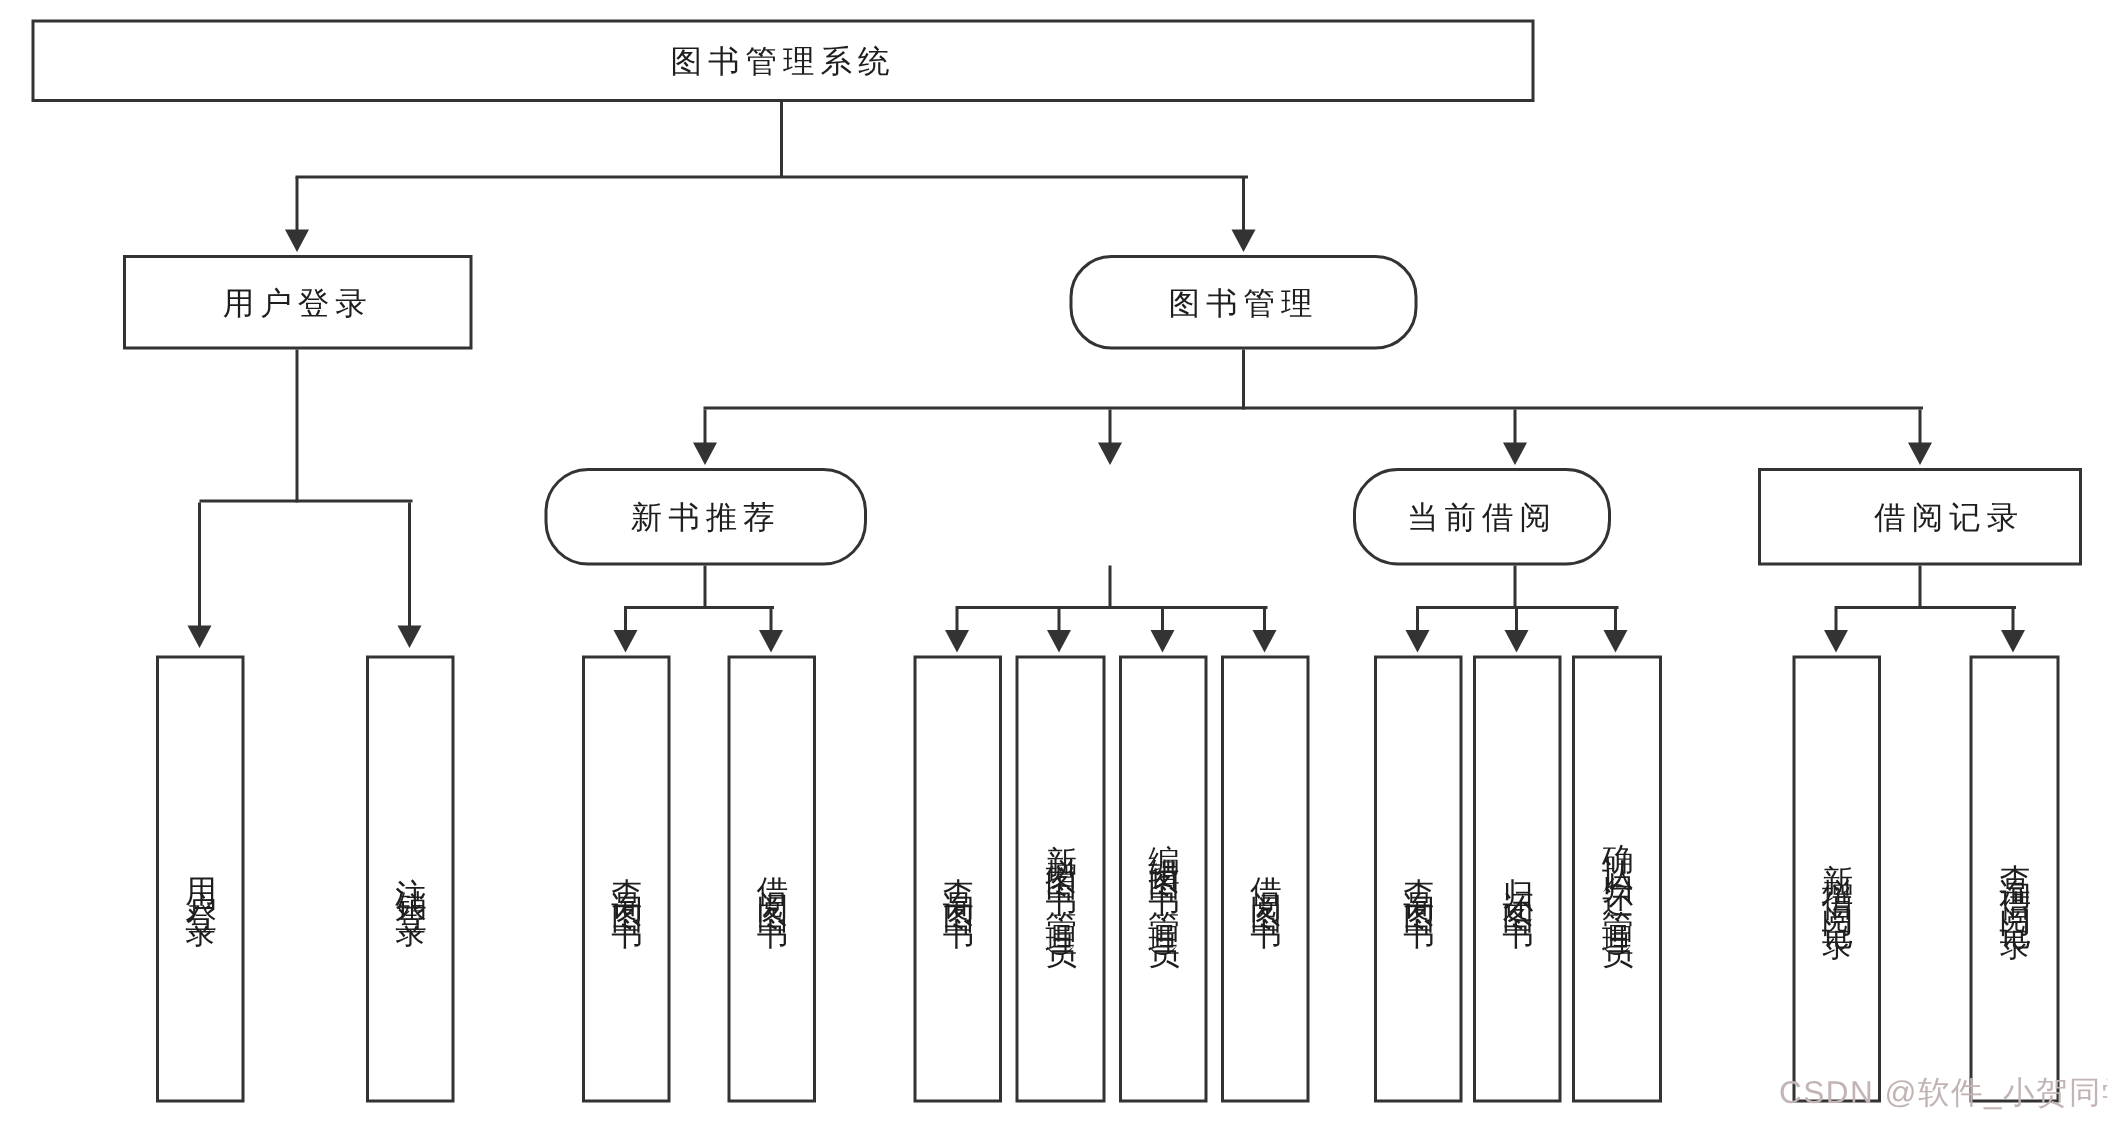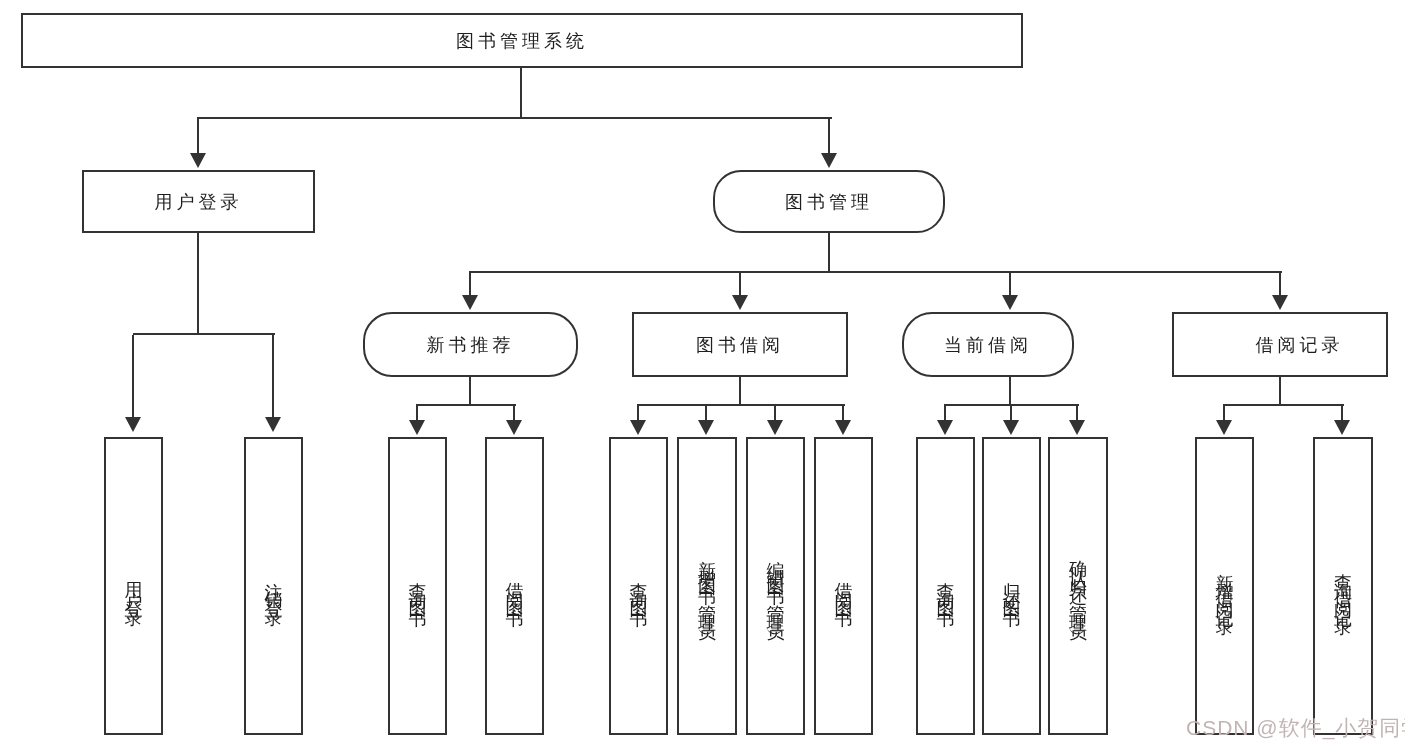--- a/index.html
+++ b/index.html
@@ -17,21 +17,21 @@
   }
   .node {
     position: absolute;
     box-sizing: border-box;
     border: 2px solid var(--line, #333333);
     background: #ffffff;
     display: flex;
     align-items: center;
     justify-content: center;
     color: #1e1e1e;
-    font-size: 18px;
+    font-size: 21px;
   }
   .node-h span {
     letter-spacing: 4px;
     white-space: nowrap;
   }
   .node-v span {
     writing-mode: vertical-rl;
     text-orientation: mixed;
     letter-spacing: 9px;
     line-height: 1;
@@ -111,23 +111,20 @@
   <div class="vline" style="left:828px; top:233px; height:40px;"></div>
   <div class="hline" style="left:469px; top:271px; width:813px;"></div>
   <div class="arrow" style="left:462px; top:273px; height:37px;"></div>
   <div class="arrow" style="left:732px; top:273px; height:37px;"></div>
   <div class="arrow" style="left:1002px; top:273px; height:37px;"></div>
   <div class="arrow" style="left:1272px; top:273px; height:37px;"></div>
 
   <div class="node node-h" style="left:363px; top:312px; width:215px; height:65px;border-radius:29px;">
     <span>新书推荐</span>
   </div>
-  <div class="node node-h" style="left:632px; top:312px; width:216px; height:65px;">
-    <span>图书借阅</span>
-  </div>
   <div class="node node-h" style="left:902px; top:312px; width:172px; height:65px;border-radius:30px;">
     <span>当前借阅</span>
   </div>
   <div class="node node-h" style="left:1172px; top:312px; width:216px; height:65px;padding-left:39px;">
     <span>借阅记录</span>
   </div>
 
   <div class="vline" style="left:469px; top:377px; height:29px;"></div>
   <div class="hline" style="left:416px; top:404px; width:100px;"></div>
   <div class="arrow" style="left:409px; top:406px; height:29px;"></div>

